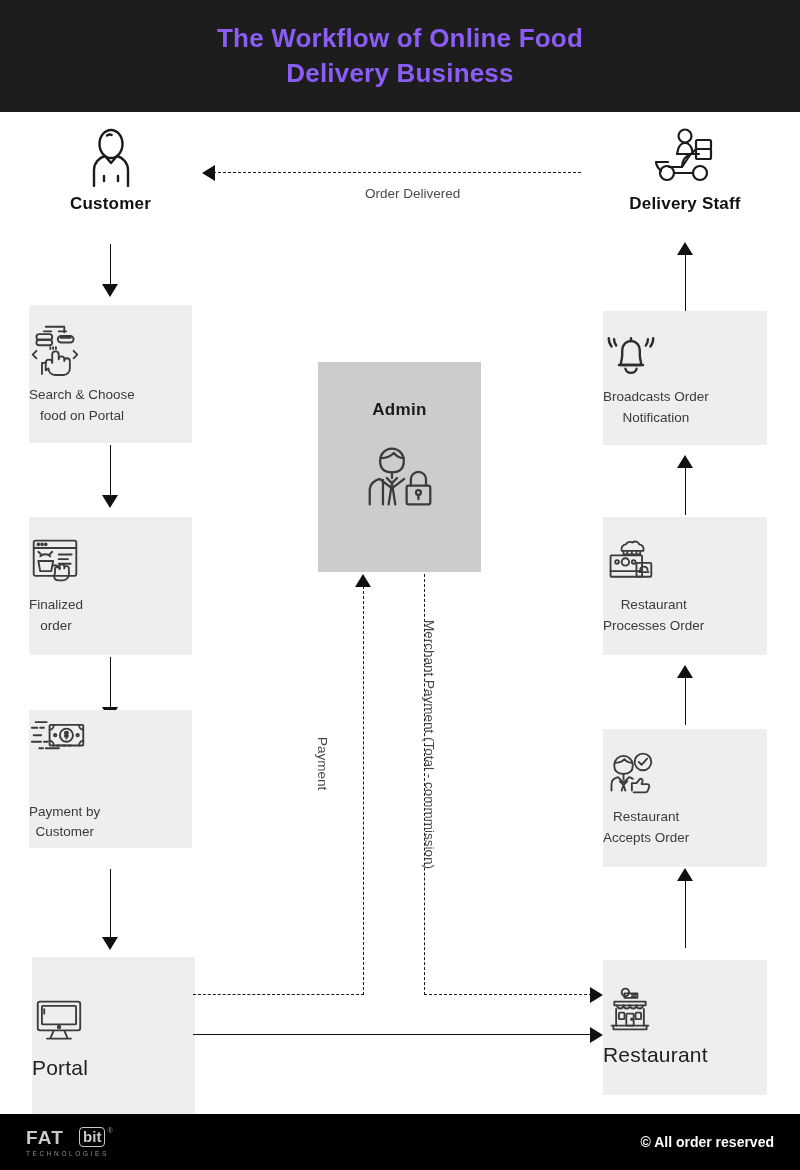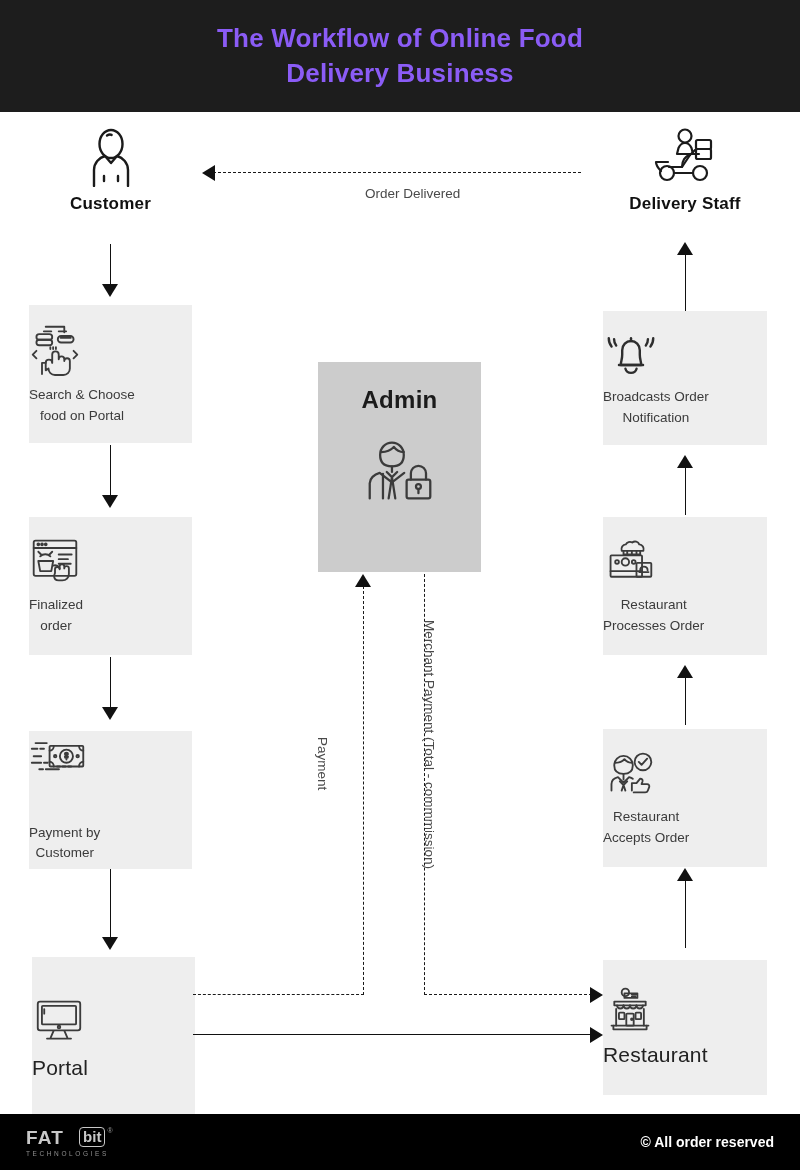--- a/index.html
+++ b/index.html
@@ -35,21 +35,21 @@
   .box .cap {
     font-size:13.5px; color:#3b3b3b; text-align:center; line-height:1.5;
     white-space:pre-line; margin-top:9px;
   }
   .box .cap.big { font-size:21px; color:#222; margin-top:6px; letter-spacing:.2px; }
   .admin-box {
     position:absolute; background:#cccccc;
     display:flex; flex-direction:column; align-items:center;
   }
   .admin-title {
-    font-size:24px; font-weight:bold; color:#1b1b1b; margin-top:24px;
+    font-size:17px; font-weight:bold; color:#1b1b1b; margin-top:38px;
     letter-spacing:.3px;
   }
   
   .node {
     position:absolute; display:flex; flex-direction:column;
     align-items:center;
   }
   .node .lbl {
     font-size:17px; font-weight:bold; color:#111; margin-top:7px;
     letter-spacing:.2px; white-space:nowrap;
@@ -199,21 +199,21 @@
         <path d="M28 40v-4c0-1.5 1-2.5 2.5-2.5S33 34.5 33 36v-3c0-1.5 1-2.5 2.5-2.5S38 31.5 38 33v2c0-1.5 1-2.5 2.5-2.5S43 33.5 43 35v6c0 4-3 7-7 7h-4c-3 0-5-2-5-5z"></path>
       </svg>
     </span>
     <span class="cap">Finalized
 order</span>
   </div>
 
   <div class="vline" style="left:110px; top:545px; height:52px;"></div>
   <div class="arrow-down" style="left:102px; top:595px;"></div>
 
-  <div class="box" style="left:29px; top:619px; width:163px; height:138px;gap:33px;">
+  <div class="box" style="left:29px; top:598px; width:163px; height:138px;gap:33px;">
     <span>
       <svg width="58" height="44" viewBox="0 0 62 46" fill="none" stroke="#3b3b3b" stroke-width="2" stroke-linecap="round" stroke-linejoin="round">
         <rect x="22" y="9" width="36" height="22" rx="1"></rect>
         <circle cx="40" cy="20" r="7"></circle>
         <path d="M40 16.5v7M38.3 17.6c0-.9.8-1.4 1.7-1.4s1.7.5 1.7 1.4-.8 1.3-1.7 1.5-1.7.6-1.7 1.5.8 1.4 1.7 1.4 1.7-.5 1.7-1.4"></path>
         <circle cx="28" cy="20" r="1.3"></circle>
           <circle cx="52" cy="20" r="1.3"></circle>
         <path d="M22 14c2.5 0 4.5-2 4.5-5M58 14c-2.5 0-4.5-2-4.5-5M22 26c2.5 0 4.5 2 4.5 5M58 26c-2.5 0-4.5 2-4.5 5"></path>
         <path d="M30 31h3M36 31h3M42 31h3"></path>
         <path d="M7 6h12M3 12h6M12 12h4"></path>

